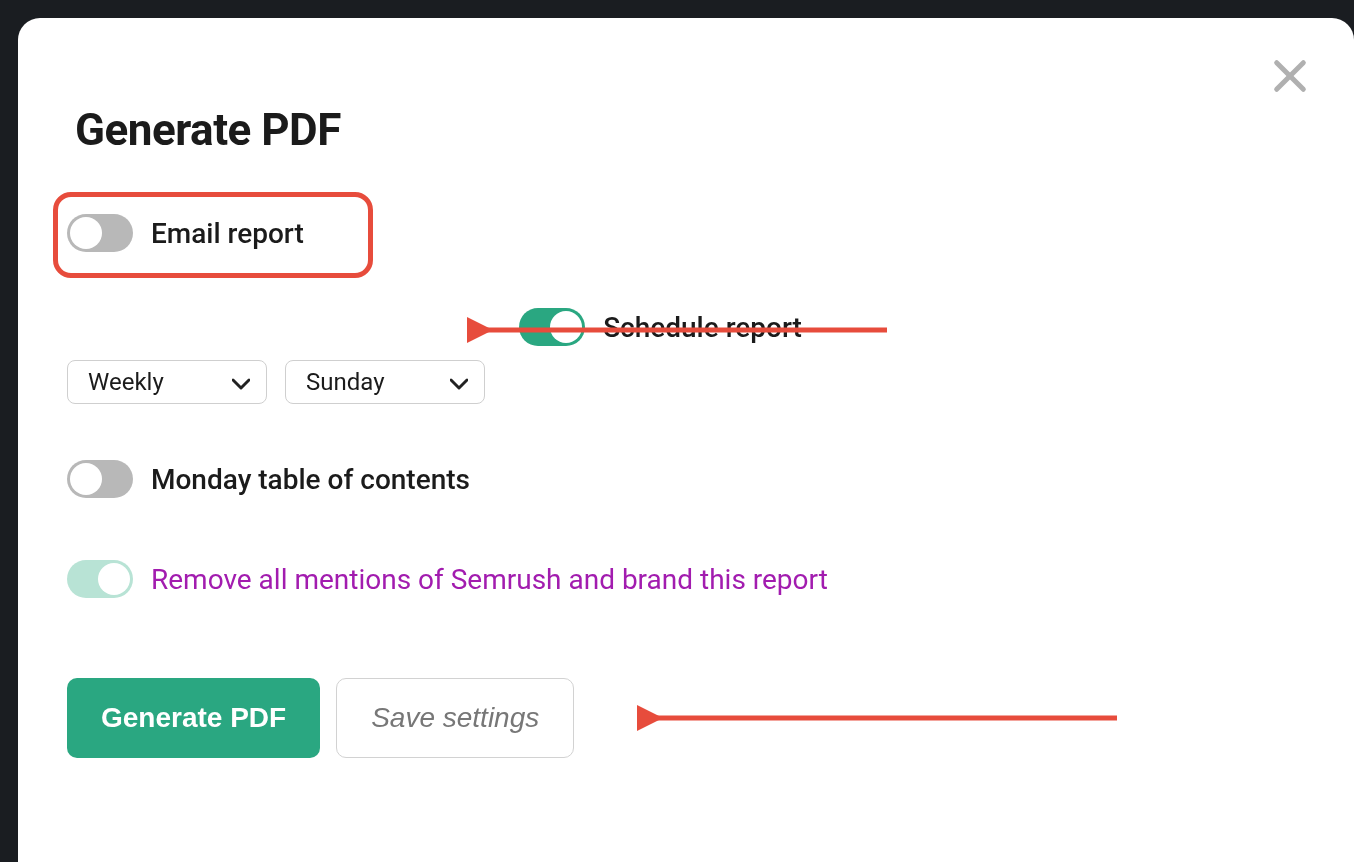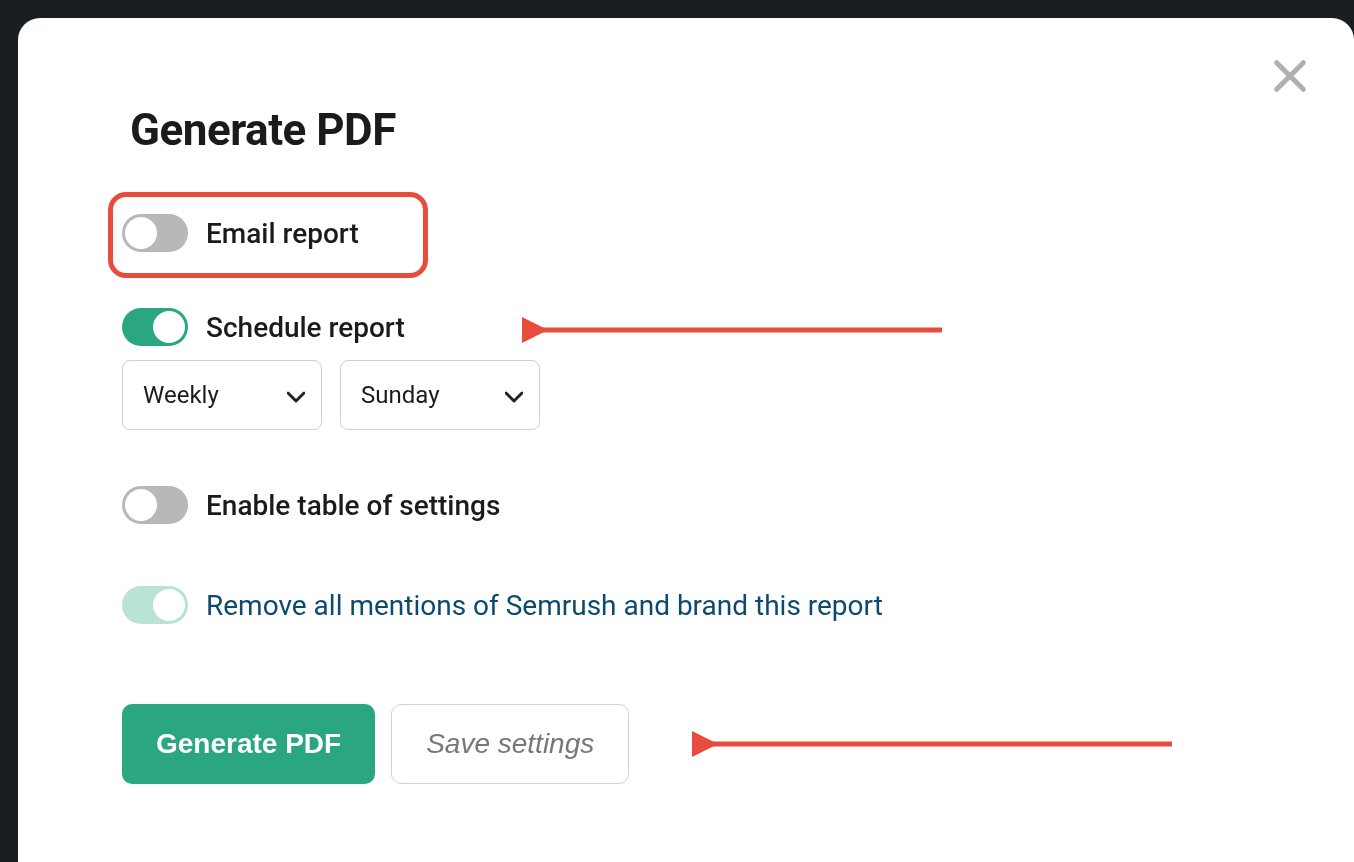--- a/index.html
+++ b/index.html
@@ -12,21 +12,21 @@
       overflow: hidden;
     }
     .modal {
       position: absolute;
       top: 18px;
       left: 18px;
       right: 0;
       bottom: 0;
       background: #fff;
       border-radius: 22px 22px 0 0;
-      padding: 86px 100px 60px 104px;
+      padding: 86px 100px 60px 49px;
     }
     .close-btn {
       position: absolute;
       top: 38px;
       right: 44px;
       width: 40px;
       height: 40px;
       cursor: pointer;
       color: #b0b0b0;
     }
@@ -70,21 +70,21 @@
     .toggle.off .knob { left: 3px; }
     .toggle.on { background: #2aa781; }
     .toggle.on .knob { left: 31px; }
     .toggle.on.disabled { background: #b8e3d5; cursor: default; }
 
     .row-label {
       font-size: 28px;
       font-weight: 500;
       color: #1b1b1b;
     }
-    .row-label.muted { color: #0c4a6e; font-weight: 400; }
+    .row-label.muted { color: #a21caf; font-weight: 400; }
 
     
     .highlight-box {
       position: absolute;
       border: 5px solid #e74c3c;
       border-radius: 18px;
       left: -14px;
       top: -22px;
       width: 320px;
       height: 86px;
@@ -94,21 +94,21 @@
     
     .selects-row {
       display: flex;
       gap: 18px;
       margin-top: -6px;
       margin-bottom: 56px;
     }
     .select {
       border: 1.5px solid #cfcfcf;
       border-radius: 8px;
-      height: 70px;
+      height: 44px;
       padding: 0 16px 0 20px;
       display: flex;
       align-items: center;
       gap: 34px;
       font-size: 24px;
       color: #1b1b1b;
       background: #fff;
       cursor: pointer;
       min-width: 200px;
       justify-content: space-between;
@@ -167,21 +167,21 @@
   <h1 class="modal-title">Generate PDF</h1>
 
   <div class="row" style="position:relative;">
     <div class="highlight-box"></div>
     <div class="toggle off">
       <div class="knob"></div>
     </div>
     <div class="row-label">Email report</div>
   </div>
 
-  <div class="row schedule" style="position:relative;">
+  <div class="row schedule" style="position:relative;justify-content:center;">
     <div class="toggle on">
       <div class="knob"></div>
     </div>
     <div class="row-label">Schedule report</div>
     <div class="arrow-annot" style="left:400px; top:8px;">
       <svg width="420" height="28">
         <defs>
           <marker id="ah1" markerWidth="12" markerHeight="12" refX="2" refY="6" orient="auto">
             <path d="M12,0 L0,6 L12,12 Z" fill="#e74c3c"></path>
           </marker>
@@ -207,21 +207,21 @@
             <path d="M1 2 L9 10 L17 2" fill="none" stroke="#222" stroke-width="3" stroke-linecap="round" stroke-linejoin="round"></path>
           </svg>
       </span>
     </div>
   </div>
 
   <div class="row toc">
     <div class="toggle off">
       <div class="knob"></div>
     </div>
-    <div class="row-label">Enable table of settings</div>
+    <div class="row-label">Monday table of contents</div>
   </div>
 
   <div class="row brand">
     <div class="toggle on disabled">
       <div class="knob"></div>
     </div>
     <div class="row-label muted">Remove all mentions of Semrush and brand this report</div>
   </div>
 
   <div class="buttons-row" style="position:relative;">

